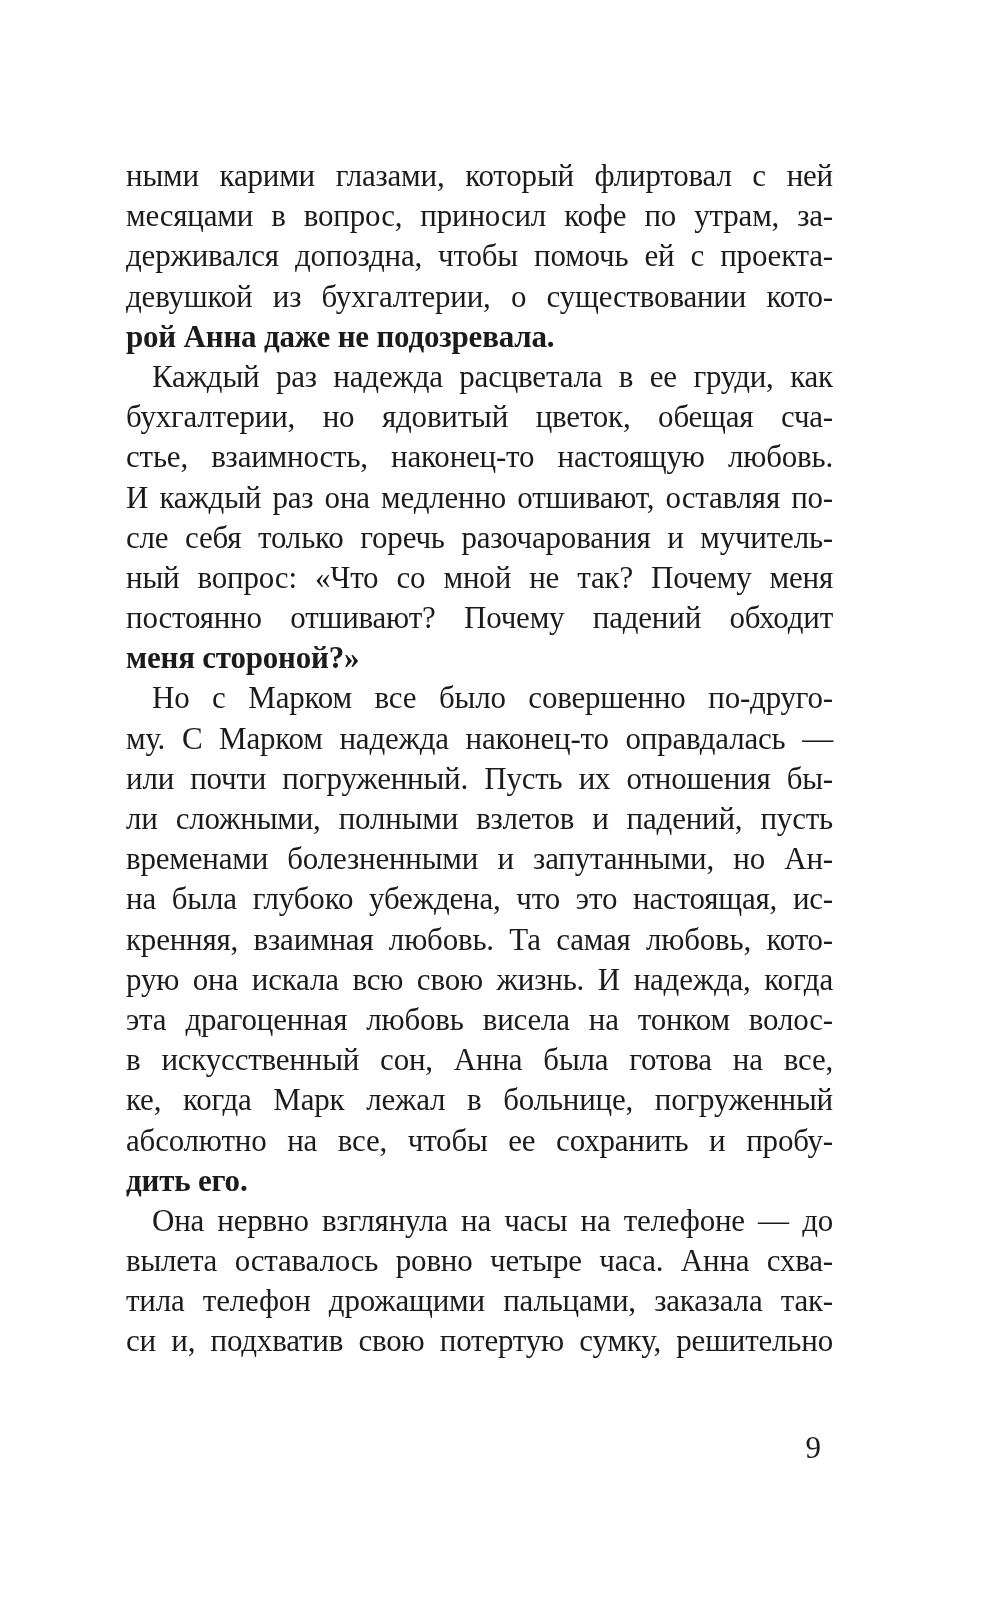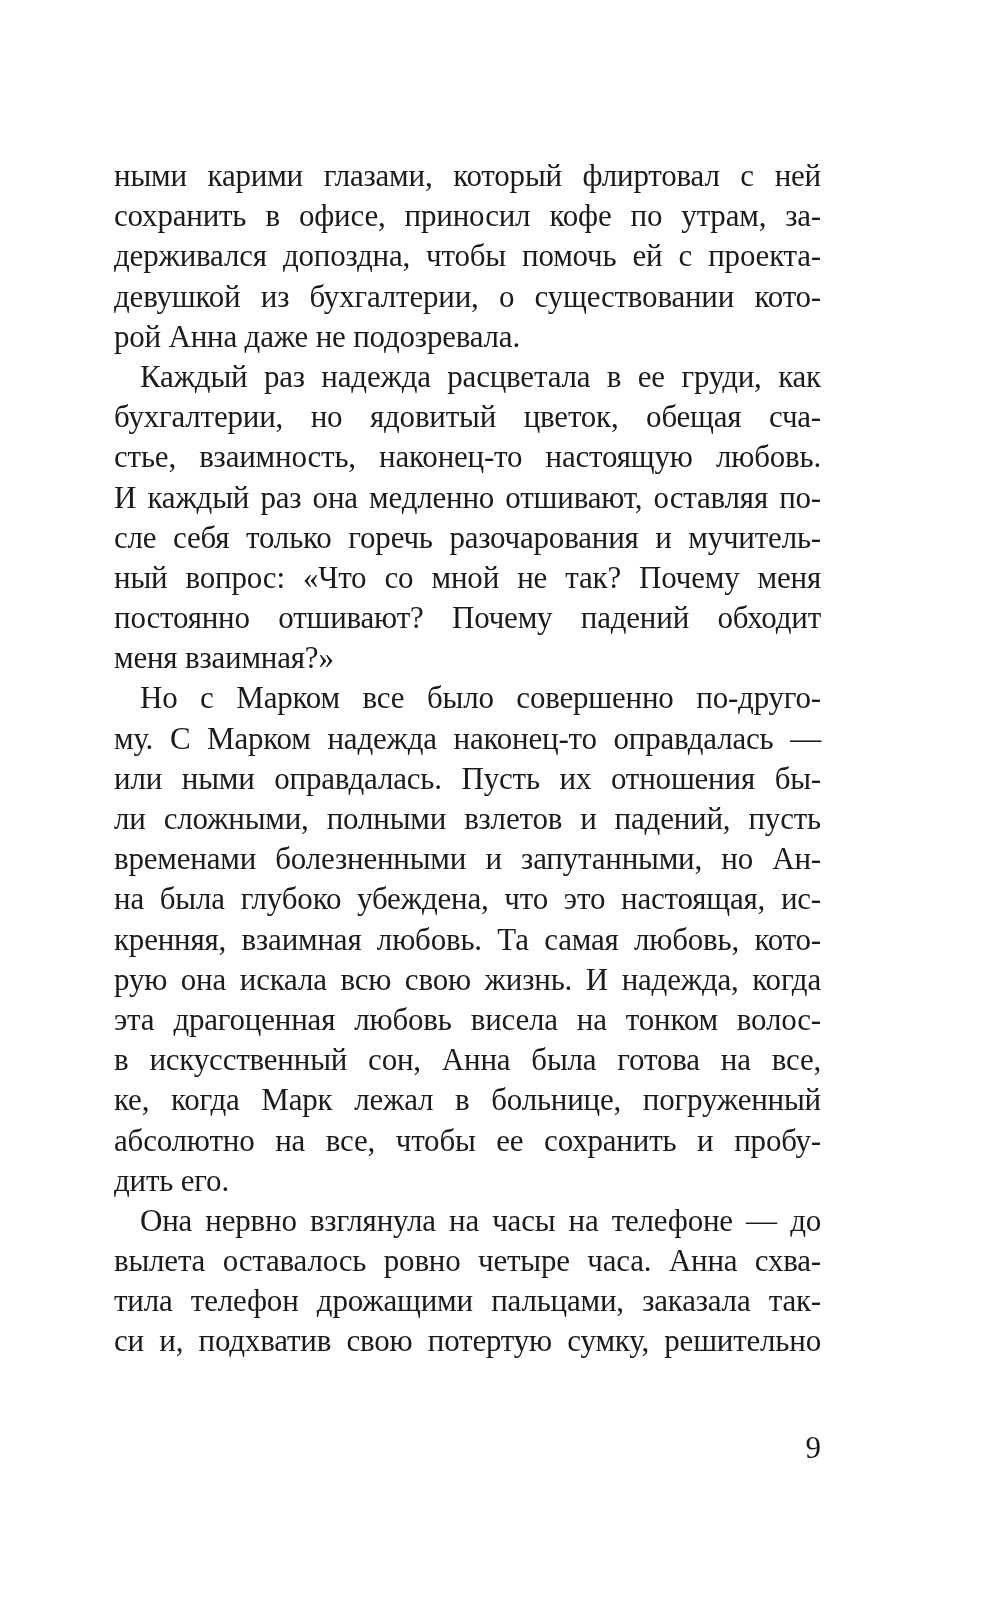--- a/index.html
+++ b/index.html
@@ -14,72 +14,73 @@
     font-family: "Liberation Serif", "DejaVu Serif", serif;
     color: #1b1b1b;
   }
   .page {
     position: absolute;
     inset: 0;
     background: #ffffff;
   }
   .text-block {
     position: absolute;
-    left: 114px;
+    left: 126px;
     top: 156px;
     width: 707px;
   }
   .line {
     height: 40.2px;
     line-height: 40.2px;
     font-size: 31px;
     letter-spacing: -0.2px;
     text-align: justify;
     text-align-last: justify;
     text-justify: inter-word;
     white-space: normal;
     overflow: visible;
   }
   .line.indent {
     padding-left: 26px;
   }
   .line.para-end {
     text-align-last: left;
+    font-weight: bold;
   }
   .page-number {
     position: absolute;
     left: 114px;
     top: 1428px;
     width: 707px;
     font-size: 31px;
     line-height: 40px;
     text-align: right;
   }
 </style>
 </head>
 <body>
 
 <div class="page">
   <div class="text-block">
       <div class="line">ными карими глазами, который флиртовал с ней</div>
-      <div class="line">сохранить в офисе, приносил кофе по утрам, за-</div>
+      <div class="line">месяцами в вопрос, приносил кофе по утрам, за-</div>
       <div class="line">держивался допоздна, чтобы помочь ей с проекта-</div>
       <div class="line">девушкой из бухгалтерии, о существовании кото-</div>
       <div class="line para-end">рой Анна даже не подозревала.</div>
       <div class="line indent">Каждый раз надежда расцветала в ее груди, как</div>
       <div class="line">бухгалтерии, но ядовитый цветок, обещая сча-</div>
       <div class="line">стье, взаимность, наконец-то настоящую любовь.</div>
       <div class="line">И каждый раз она медленно отшивают, оставляя по-</div>
       <div class="line">сле себя только горечь разочарования и мучитель-</div>
       <div class="line">ный вопрос: «Что со мной не так? Почему меня</div>
       <div class="line">постоянно отшивают? Почему падений обходит</div>
-      <div class="line para-end">меня взаимная?»</div>
+      <div class="line para-end">меня стороной?»</div>
       <div class="line indent">Но с Марком все было совершенно по-друго-</div>
       <div class="line">му. С Марком надежда наконец-то оправдалась —</div>
-      <div class="line">или ными оправдалась. Пусть их отношения бы-</div>
+      <div class="line">или почти погруженный. Пусть их отношения бы-</div>
       <div class="line">ли сложными, полными взлетов и падений, пусть</div>
       <div class="line">временами болезненными и запутанными, но Ан-</div>
       <div class="line">на была глубоко убеждена, что это настоящая, ис-</div>
       <div class="line">кренняя, взаимная любовь. Та самая любовь, кото-</div>
       <div class="line">рую она искала всю свою жизнь. И надежда, когда</div>
       <div class="line">эта драгоценная любовь висела на тонком волос-</div>
       <div class="line">в искусственный сон, Анна была готова на все,</div>
       <div class="line">ке, когда Марк лежал в больнице, погруженный</div>
       <div class="line">абсолютно на все, чтобы ее сохранить и пробу-</div>
       <div class="line para-end">дить его.</div>

